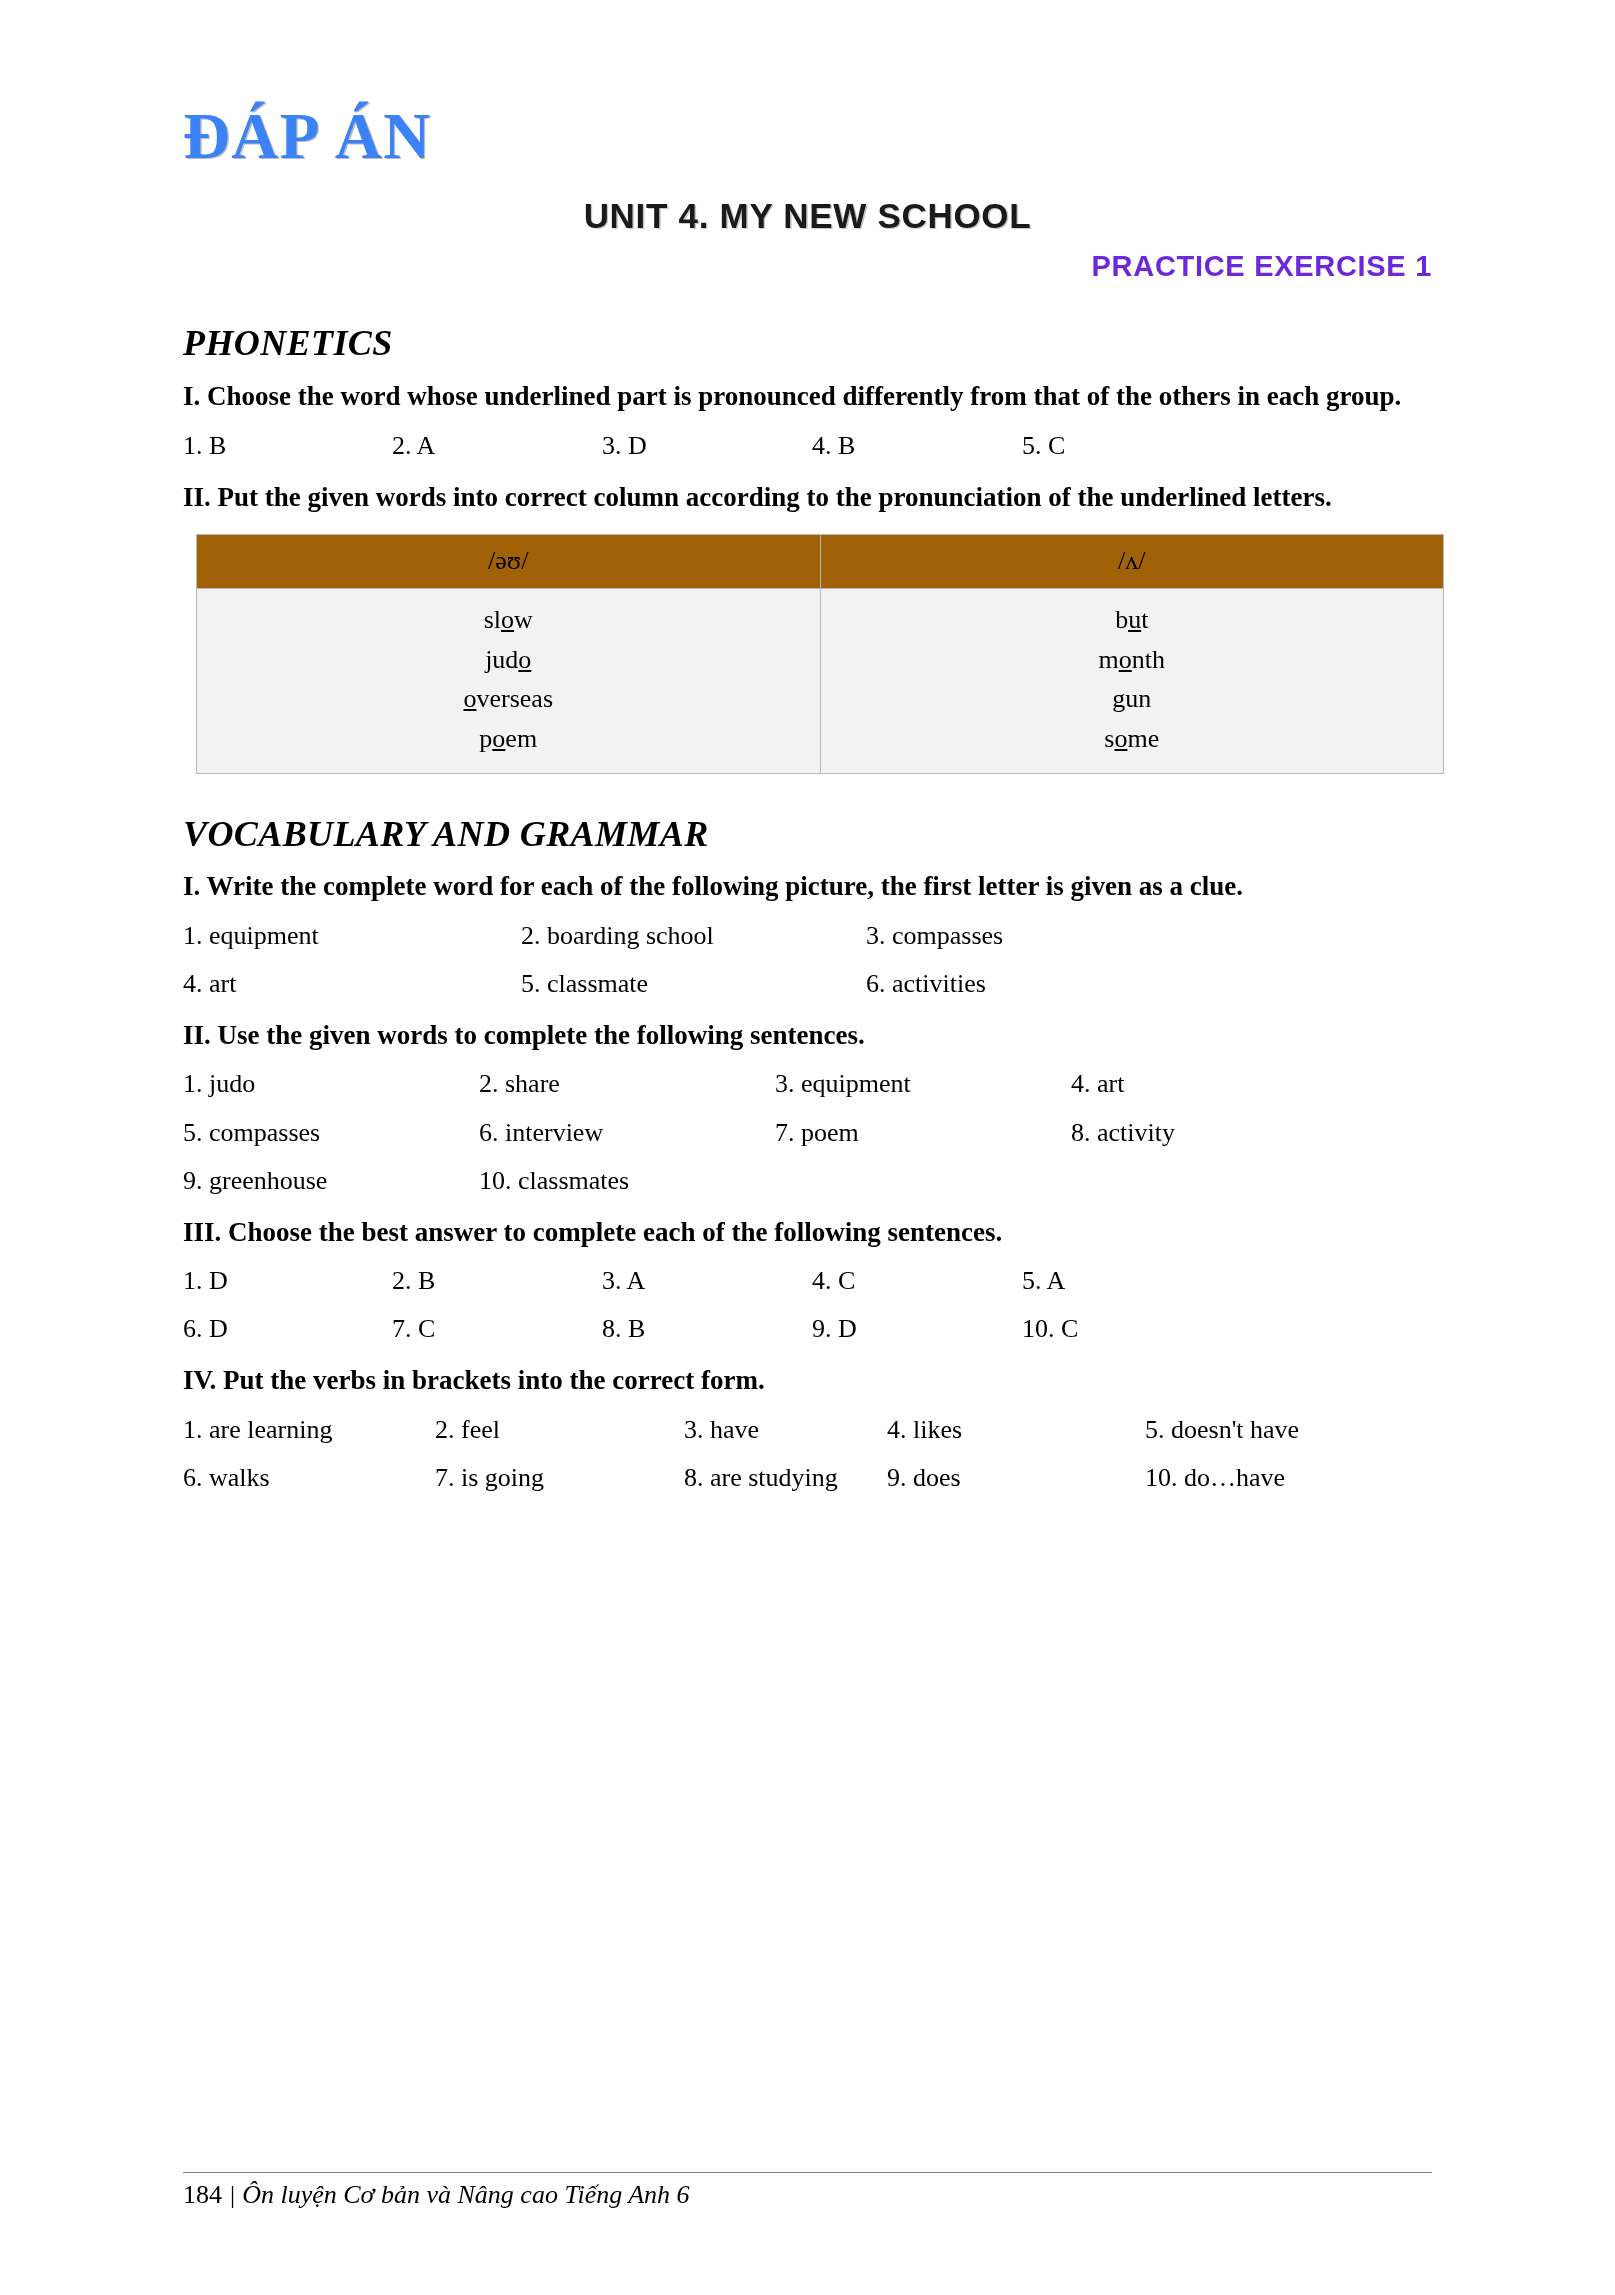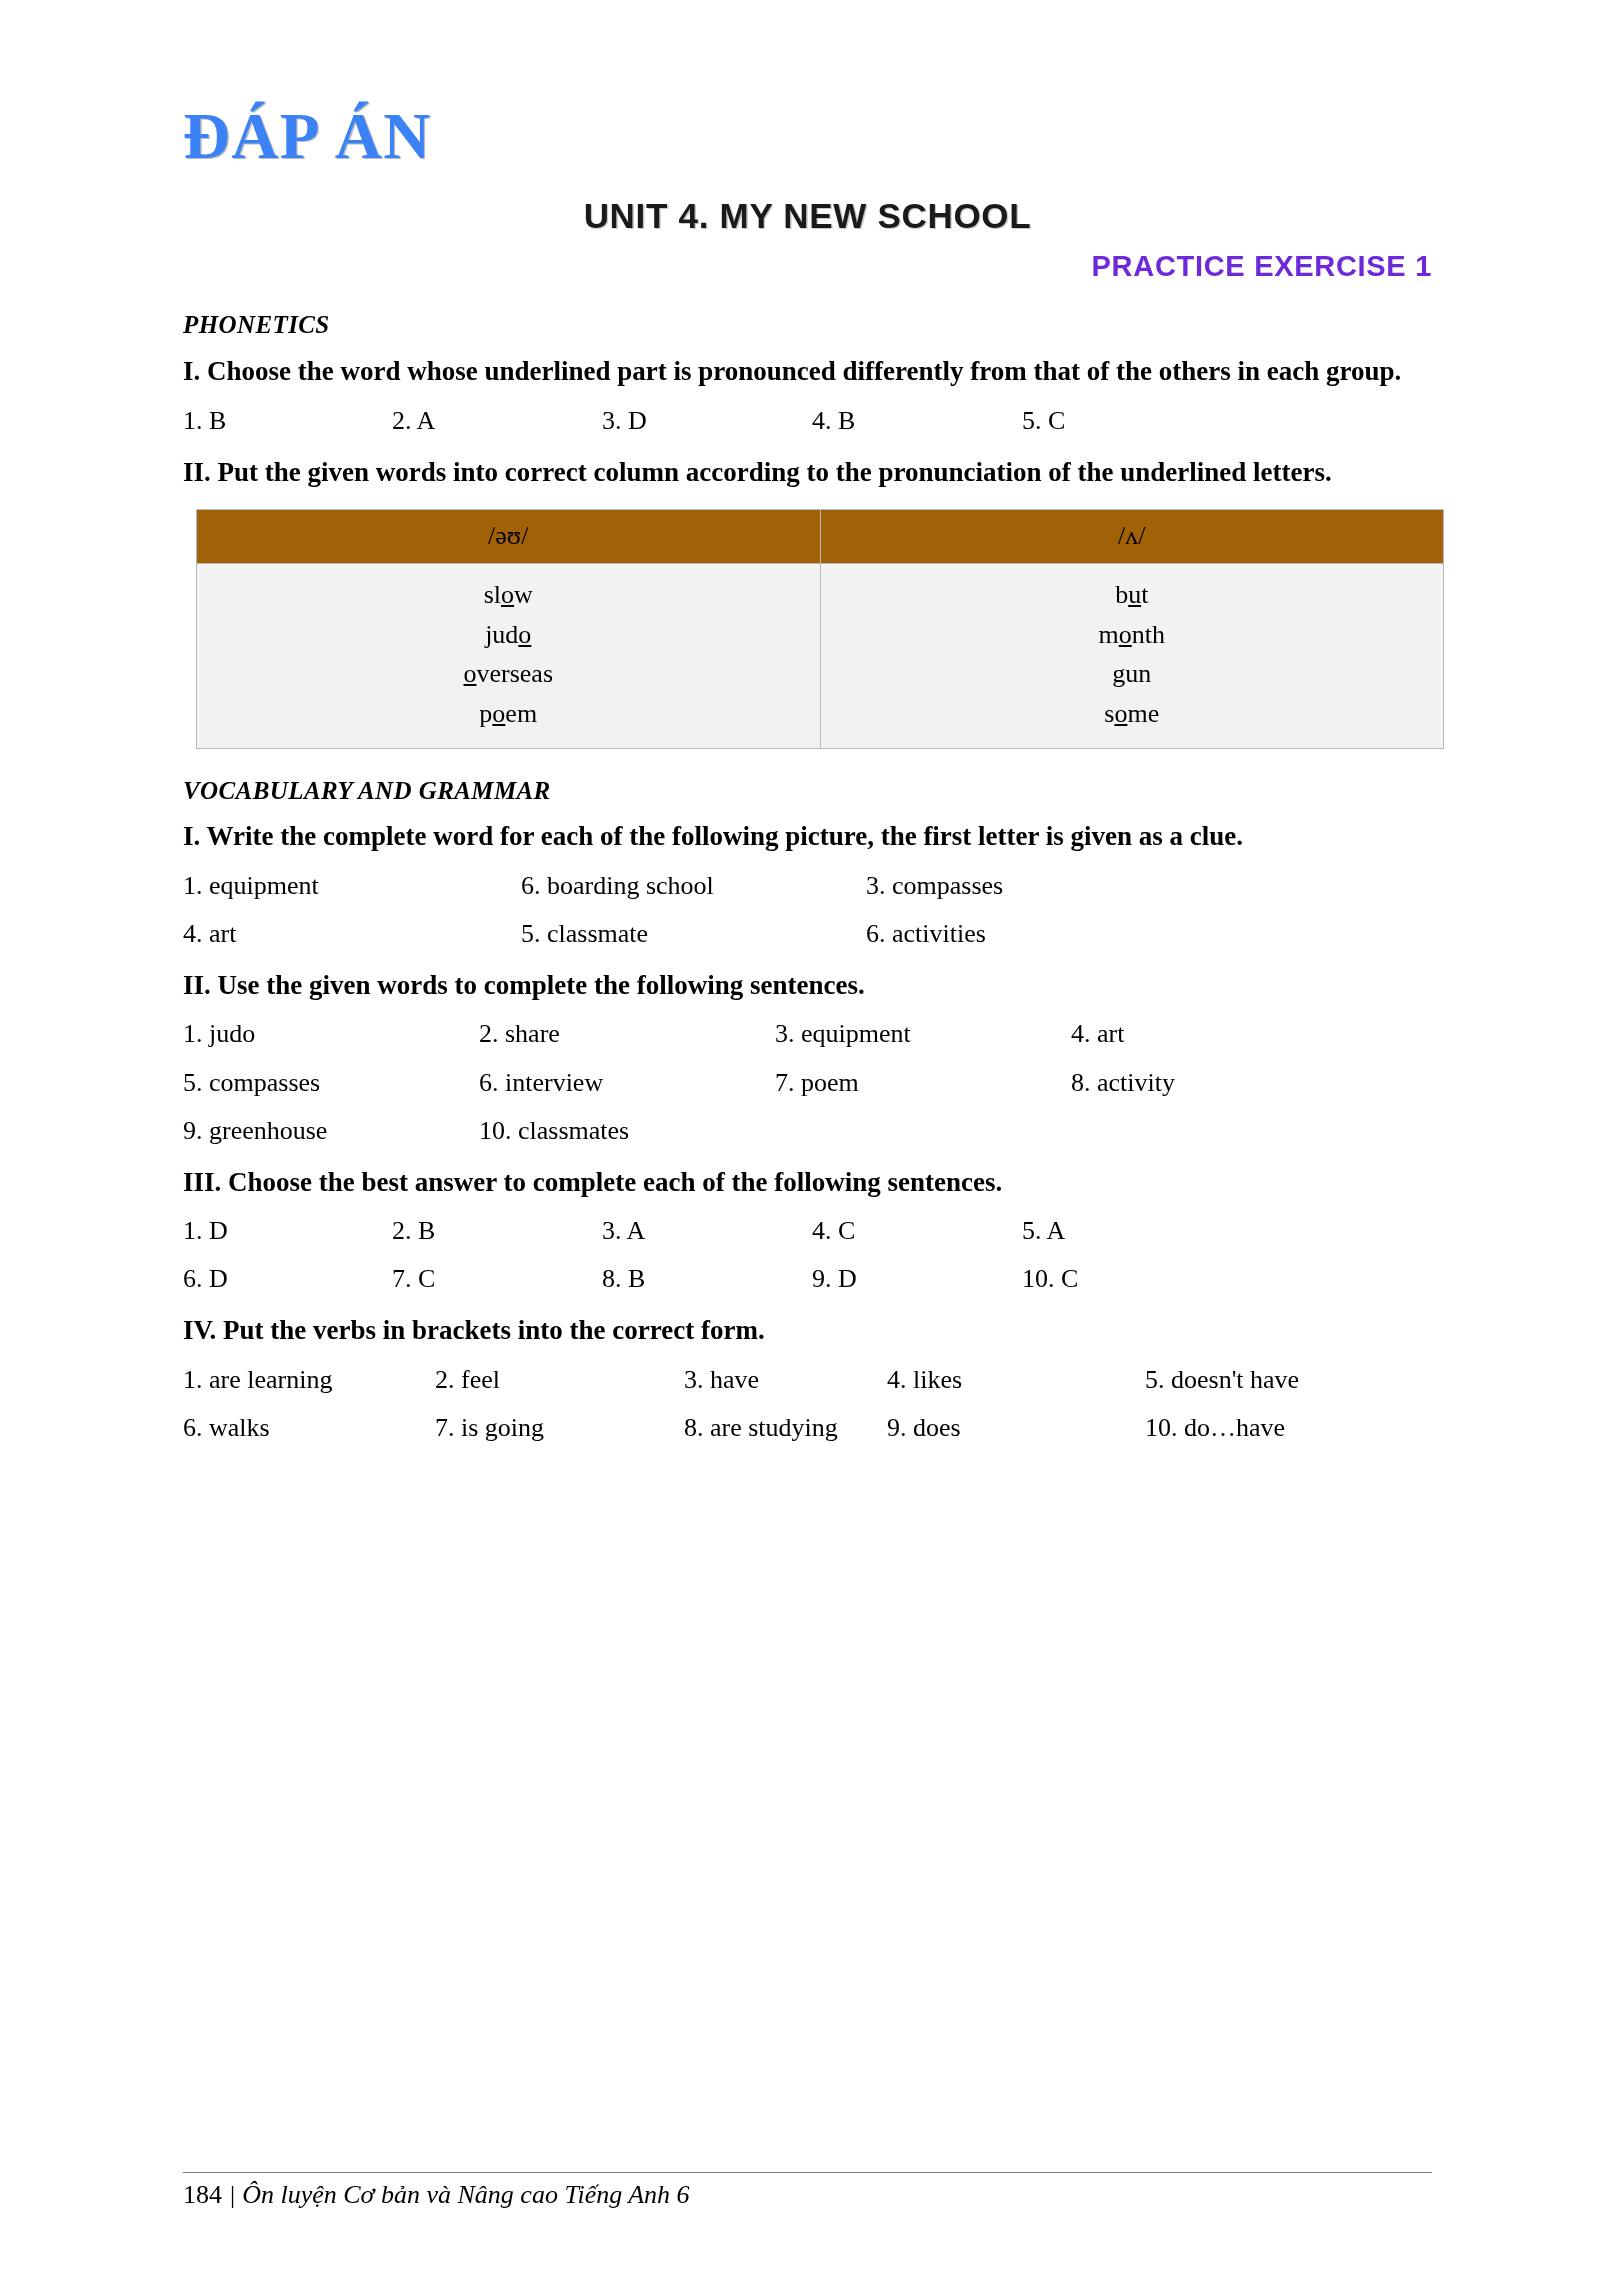--- a/index.html
+++ b/index.html
@@ -48,22 +48,22 @@
     font-family: "Liberation Sans", sans-serif;
     font-weight: bold;
     font-size: 29px;
     letter-spacing: 0.7px;
     margin-top: 14.4px;
     color: #6d28d9;
   }
   .sec-head {
     font-style: italic;
     font-weight: bold;
-    font-size: 25px;
-    margin-top: 28px;
+    font-size: 36px;
+    margin-top: 39px;
     letter-spacing: 0.4px;
   }
   .q-head {
     font-weight: bold;
     font-size: 27px;
     line-height: 1.52;
     margin-top: 11.5px;
     text-align: justify;
   }
   .ans-line {
@@ -166,21 +166,21 @@
     </tr>
   </tbody>
     </table>
 
   <div class="sec-head">VOCABULARY AND GRAMMAR</div>
 
   <div class="q-head">I. Write the complete word for each of the following picture, the first letter is given as a clue.</div>
 
   <div class="ans-line">
     <span class="w-col" style="width:338px">1. equipment</span>
-    <span class="w-col" style="width:345px">6. boarding school</span>
+    <span class="w-col" style="width:345px">2. boarding school</span>
     <span class="w-col">3. compasses</span>
   </div>
   <div class="ans-line">
     <span class="w-col" style="width:338px">4. art</span>
     <span class="w-col" style="width:345px">5. classmate</span>
     <span class="w-col">6. activities</span>
   </div>
 
   <div class="q-head">II. Use the given words to complete the following sentences.</div>
 

